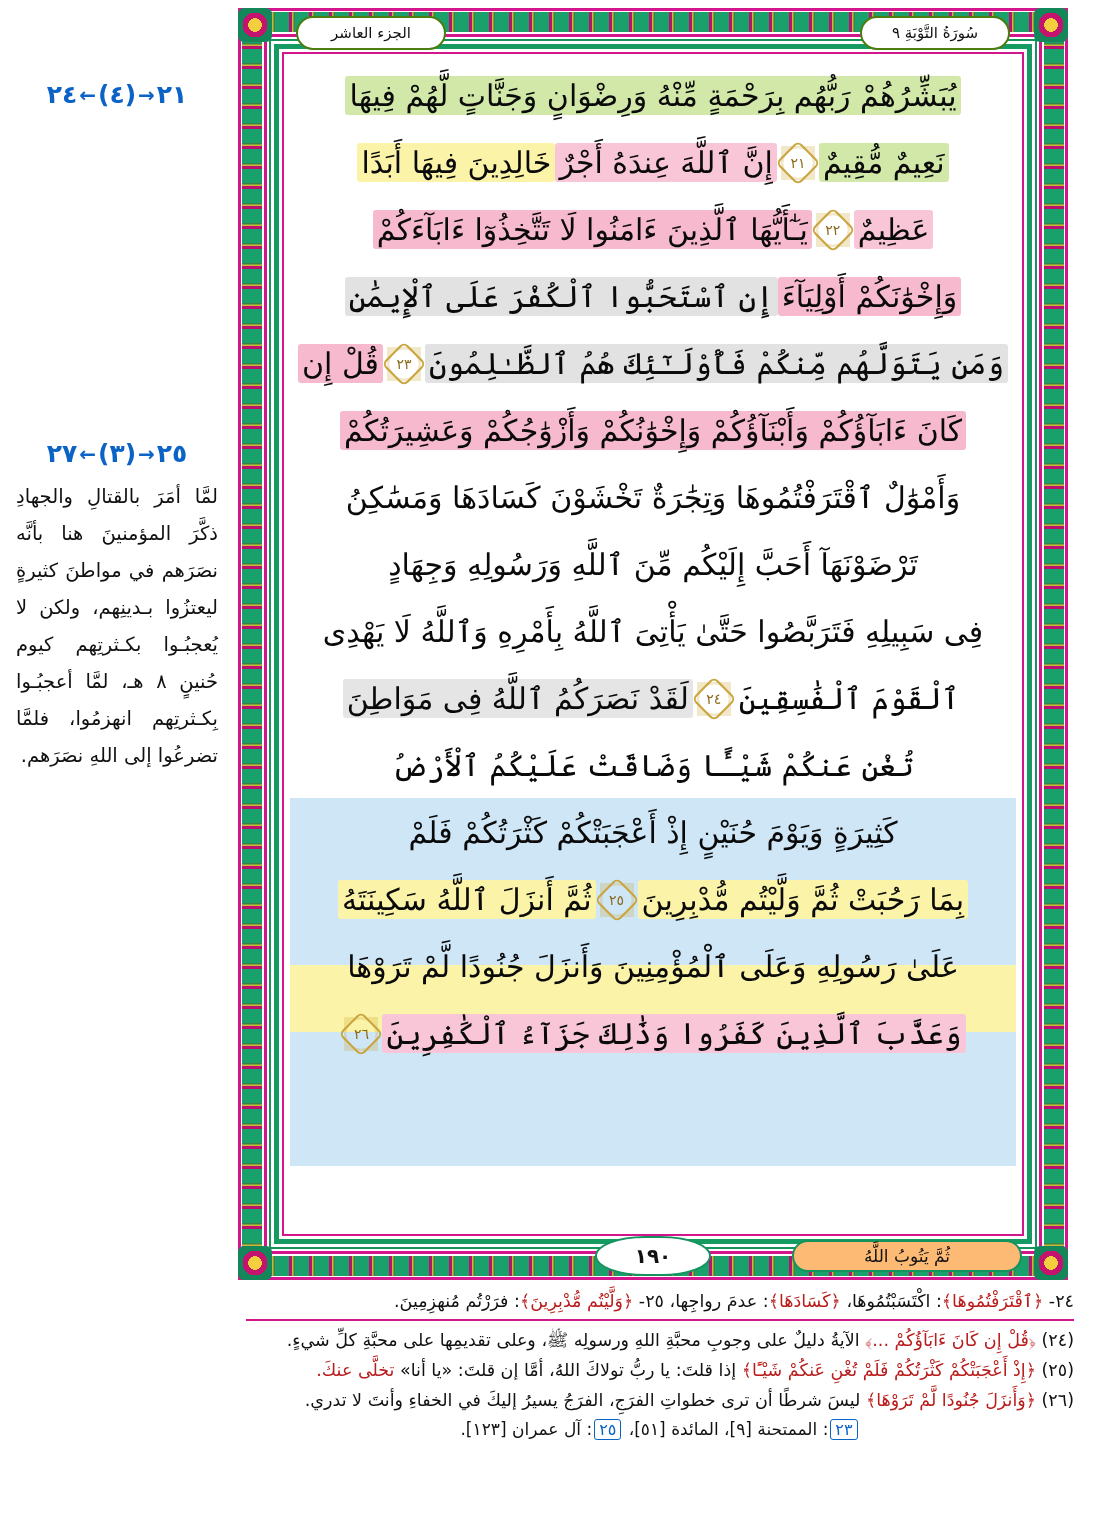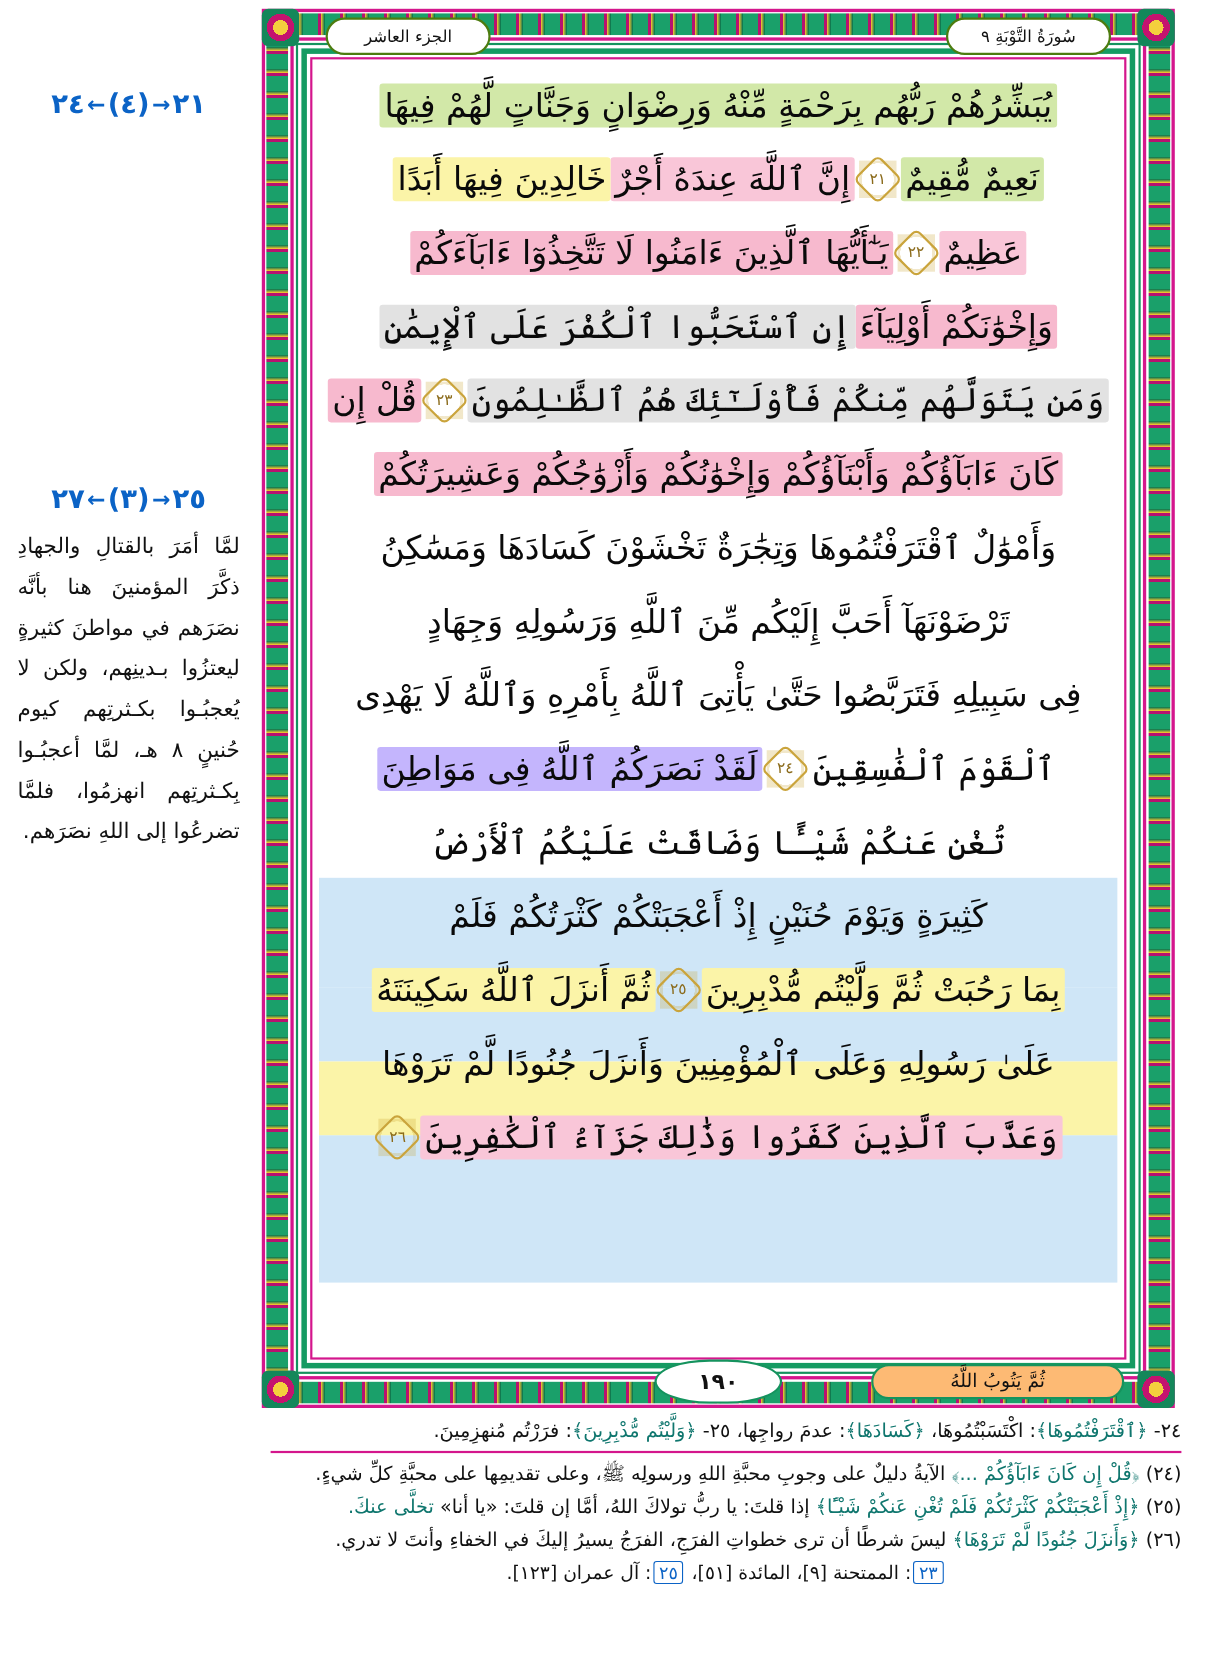--- a/index.html
+++ b/index.html
@@ -178,21 +178,21 @@
     color: #0a0a0a;
     white-space: nowrap;
     letter-spacing: 0;
   }
   .qline .seg { padding: 2px 4px; border-radius: 3px; display: inline-block; }
   .bg-green  { background: #d2e8a8; }
   .bg-yellow { background: #fbf4a8; }
   .bg-pink   { background: #f9c6d8; }
   .bg-pink2  { background: #f7b9ce; }
   .bg-grey   { background: #e2e2e2; }
-  .bg-orange { background: #c4b5fd; }
+  .bg-orange { background: #e5e5e5; }
   .bg-none   { background: transparent; }
 
   
   .tint {
     position: absolute;
     left: 0; right: 0;
   }
   .tint-blue { background: #cfe6f7; }
 
   .ayah-mark {
@@ -226,21 +226,21 @@
     direction: rtl;
     text-align: right;
   }
   .fn-row {
     font-size: 17.5px;
     line-height: 1.55;
     color: #111;
     margin-bottom: 3px;
     white-space: normal;
   }
-  .fn-magenta { color: #0f766e; }
+  .fn-magenta { color: #b91c1c; }
   .fn-dark { color: #111; }
   .fn-sep {
     height: 2px; background: #d4168c; margin: 4px 0 6px 0;
     width: 100%;
   }
   .fn-box {
     display: inline-block;
     border: 1.5px solid #0b63c6;
     border-radius: 3px;
     padding: 0 4px;

